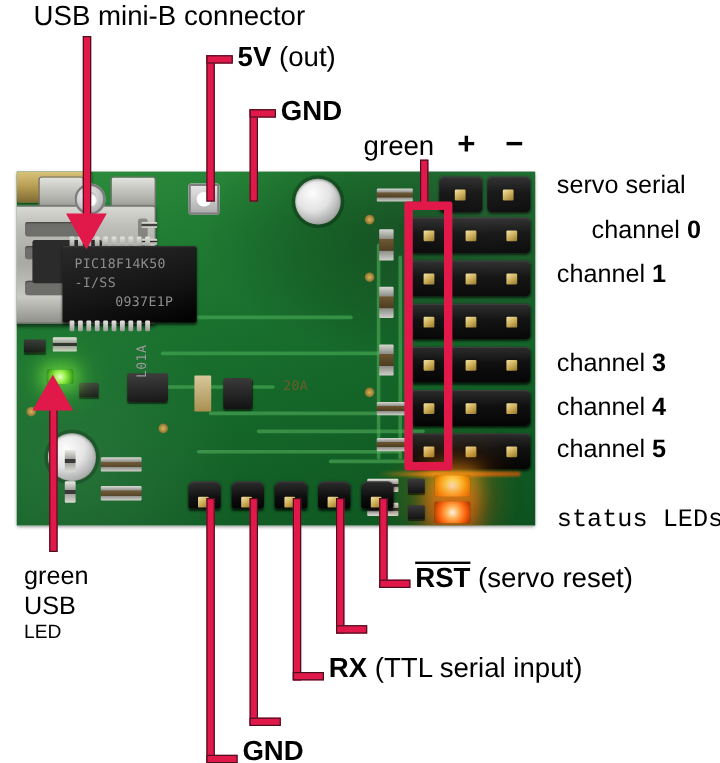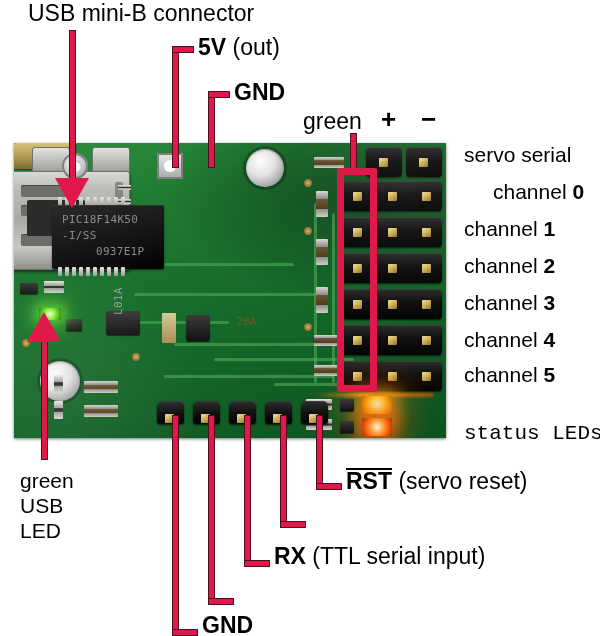--- a/index.html
+++ b/index.html
@@ -323,23 +323,20 @@
 
   <div class="lbl" style="left:464px;top:144px;font-size:21px;">
     <span class="n">servo serial</span>
   </div>
   <div class="lbl" style="left:464px;top:181px;font-size:21px;margin-left:29px;">
     <span class="n">channel </span><span class="b">0</span>
   </div>
   <div class="lbl" style="left:464px;top:218px;font-size:21px;">
     <span class="n">channel </span><span class="b">1</span>
   </div>
-  <div class="lbl" style="left:464px;top:255px;font-size:21px;">
-    <span class="n">channel </span><span class="b">2</span>
-  </div>
   <div class="lbl" style="left:464px;top:292px;font-size:21px;">
     <span class="n">channel </span><span class="b">3</span>
   </div>
   <div class="lbl" style="left:464px;top:329px;font-size:21px;">
     <span class="n">channel </span><span class="b">4</span>
   </div>
   <div class="lbl" style="left:464px;top:364px;font-size:21px;">
     <span class="n">channel </span><span class="b">5</span>
   </div>
 
@@ -348,21 +345,21 @@
   </div>
 
   <div class="ln v" style="left:41px;top:340px;height:120px;"></div>
   <div class="arrow up" style="left:27px;top:312px;"></div>
   <div class="lbl" style="left:20px;top:470px;font-size:21px;">
     <span class="n">green</span>
   </div>
   <div class="lbl" style="left:20px;top:495px;font-size:21px;">
     <span class="n">USB</span>
   </div>
-  <div class="lbl" style="left:20px;top:520px;font-size:21px;">
+  <div class="lbl" style="left:20px;top:520px;font-size:16px;">
     <span class="n">LED</span>
   </div>
 
   <div class="ln v" style="left:316px;top:415px;height:75px;"></div>
   <div class="ln h" style="left:316px;top:483px;width:26px;"></div>
   <div class="lbl" style="left:346px;top:468px;font-size:23px;">
     <span class="b ovl">RST</span><span class="n"> (servo reset)</span>
   </div>
 
   <div class="ln v" style="left:280px;top:415px;height:113px;"></div>

